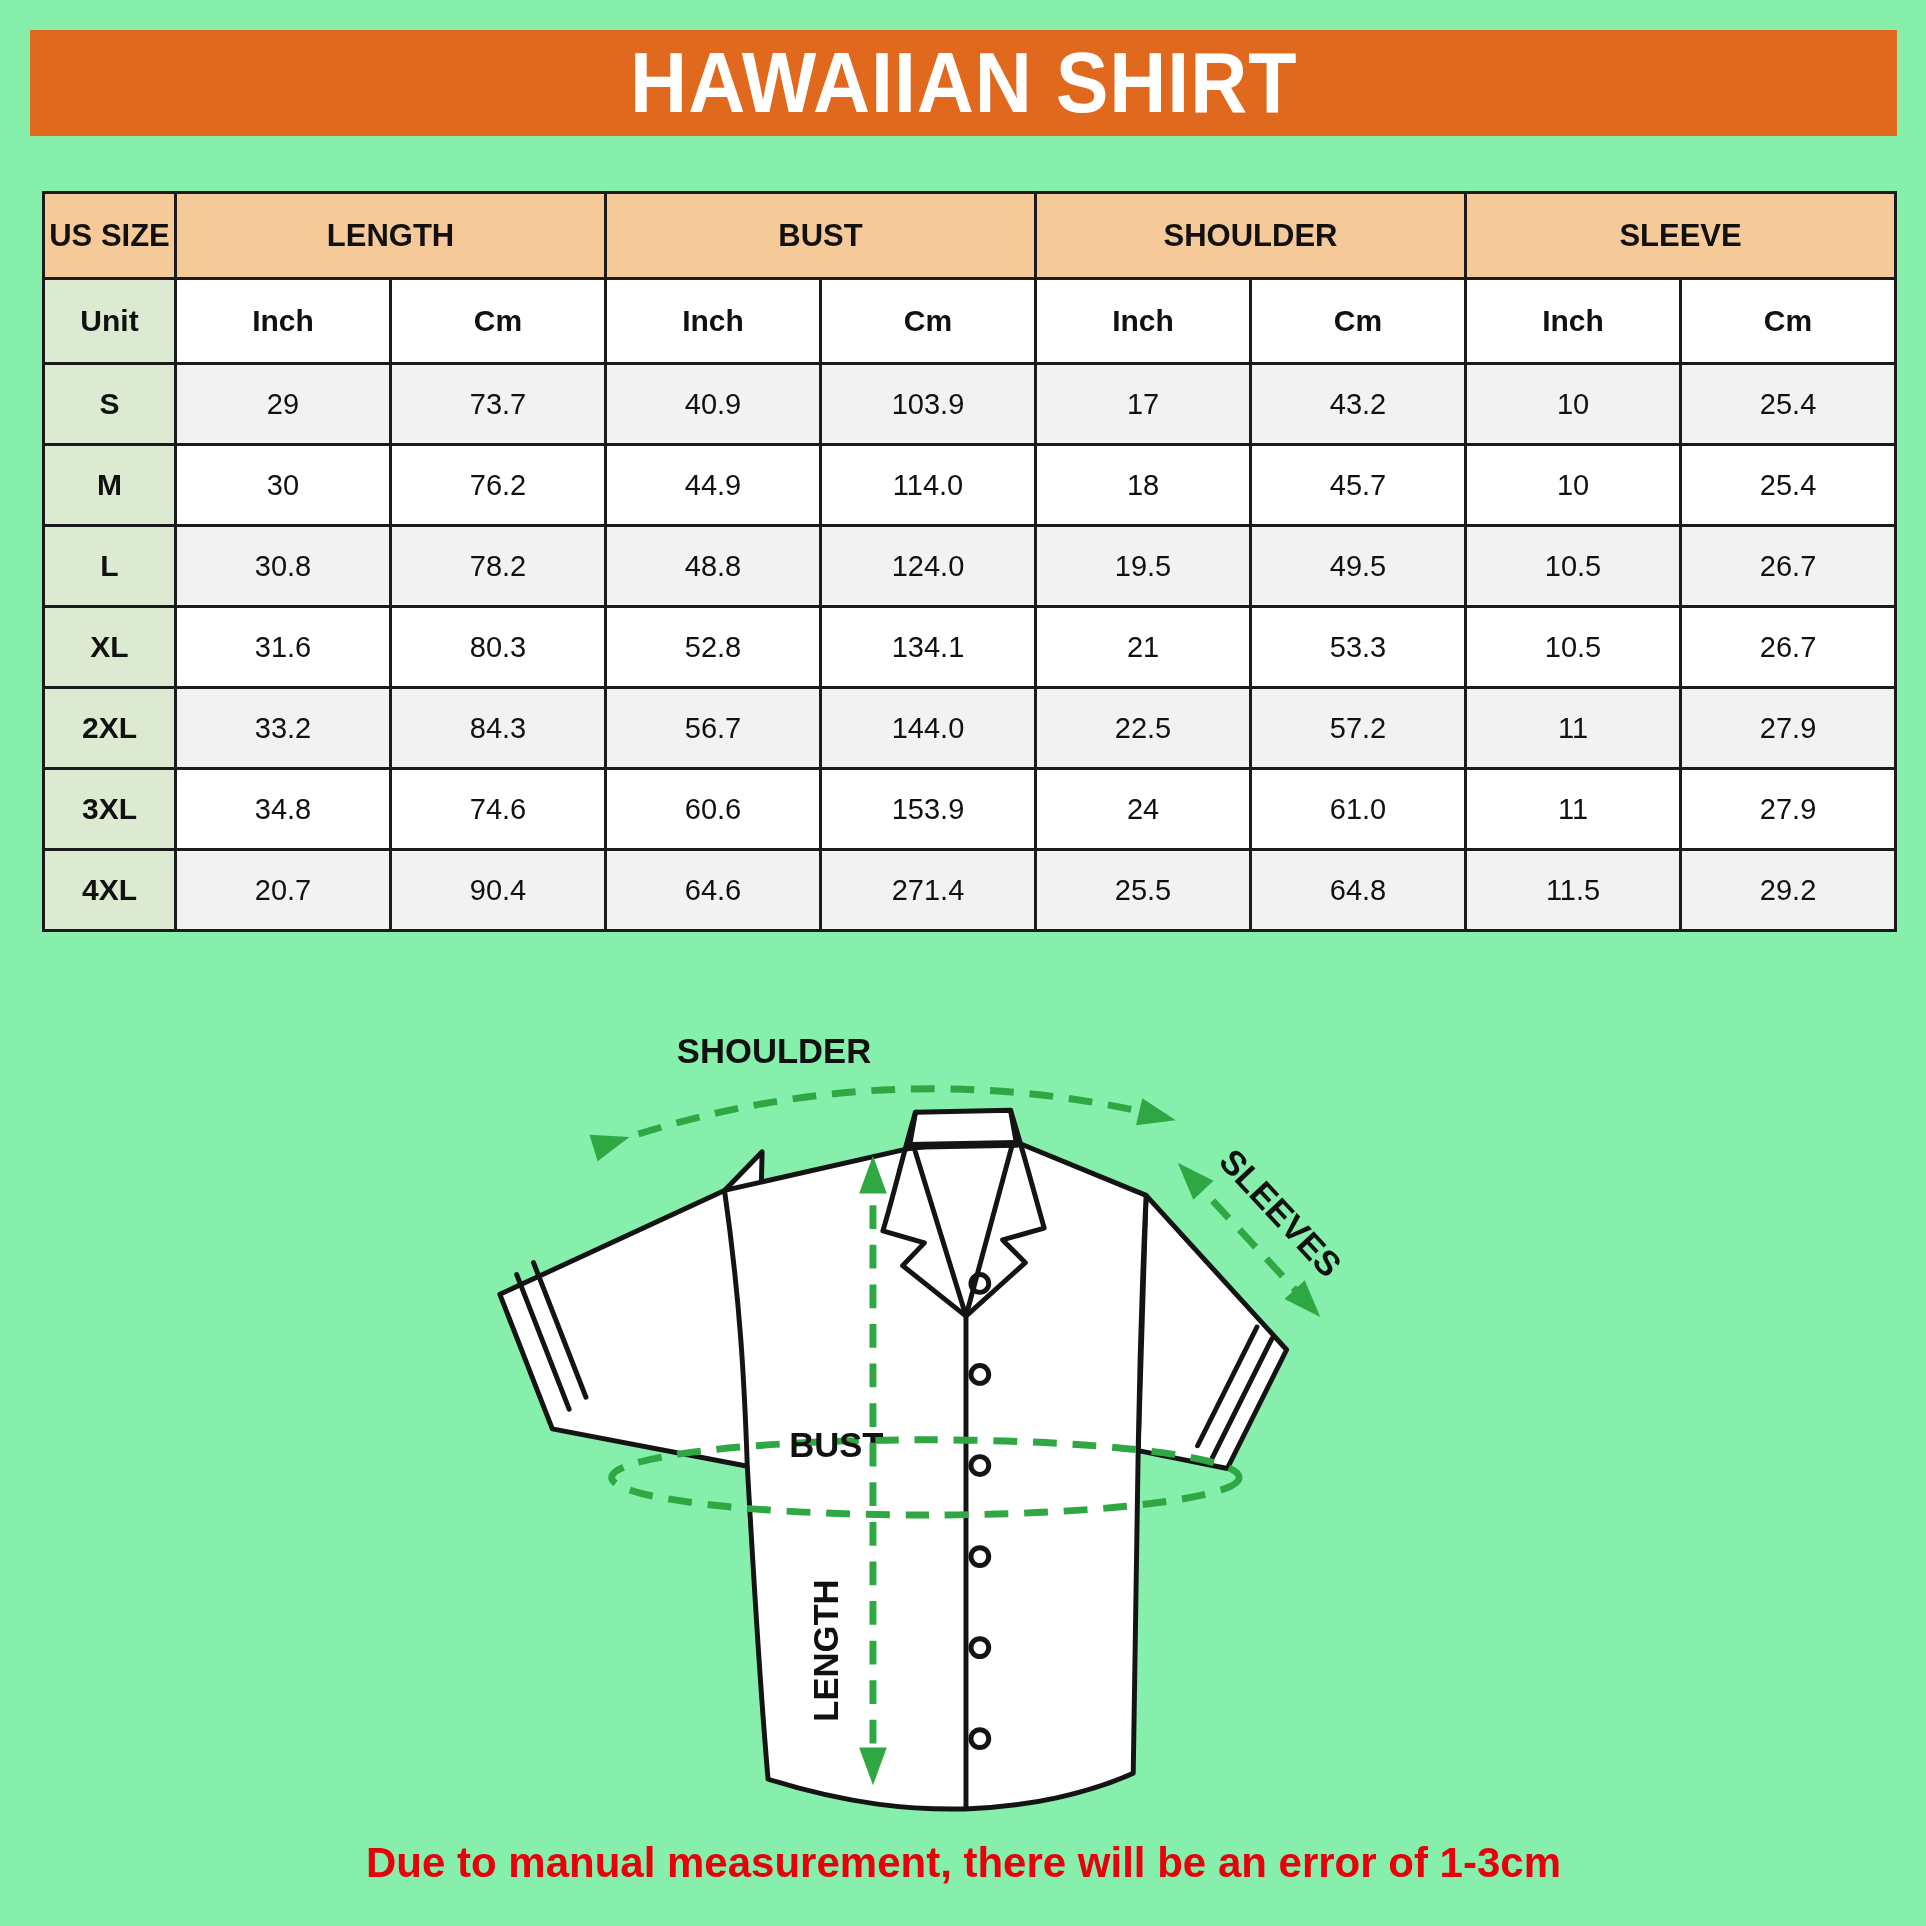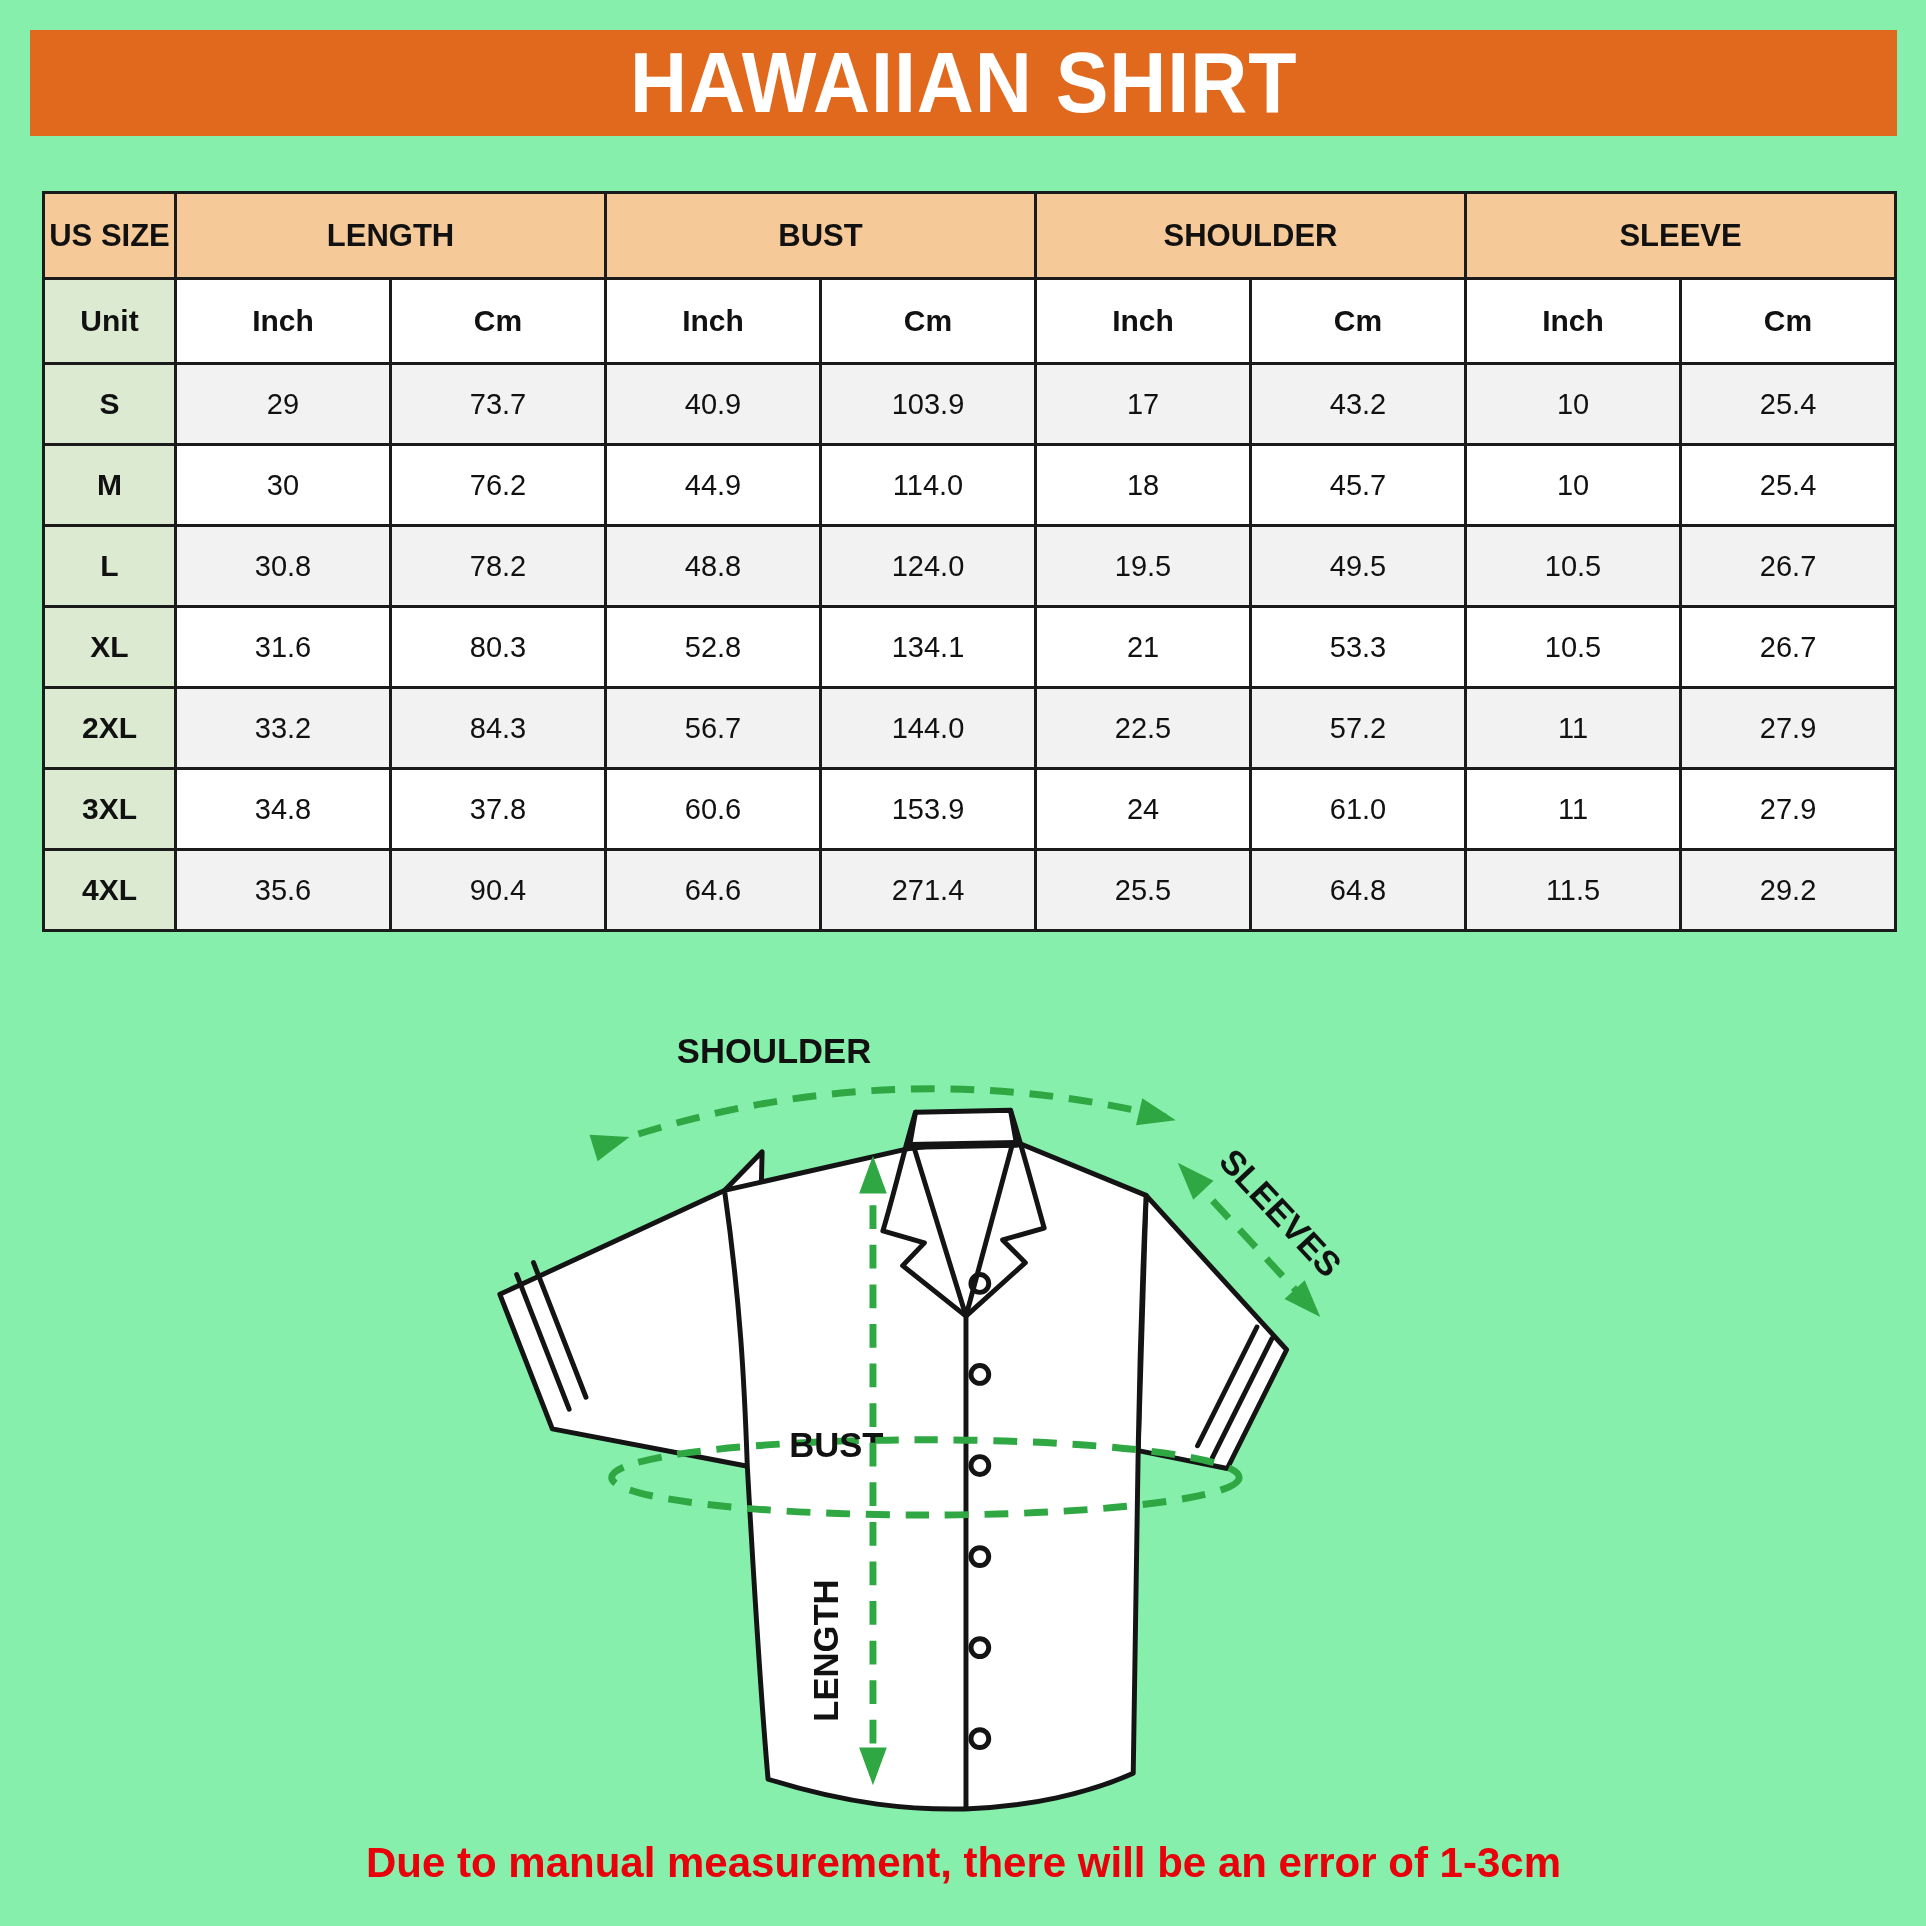--- a/index.html
+++ b/index.html
@@ -132,31 +132,31 @@
         <td>56.7</td>
         <td>144.0</td>
         <td>22.5</td>
         <td>57.2</td>
         <td>11</td>
         <td>27.9</td>
       </tr>
       <tr>
         <th class="size-col">3XL</th>
         <td>34.8</td>
-        <td>37.8</td>
+        <td>74.6</td>
         <td>60.6</td>
         <td>153.9</td>
         <td>24</td>
         <td>61.0</td>
         <td>11</td>
         <td>27.9</td>
       </tr>
       <tr>
         <th class="size-col">4XL</th>
-        <td>35.6</td>
+        <td>20.7</td>
         <td>90.4</td>
         <td>64.6</td>
         <td>271.4</td>
         <td>25.5</td>
         <td>64.8</td>
         <td>11.5</td>
         <td>29.2</td>
       </tr>
     </tbody>
   </table>

